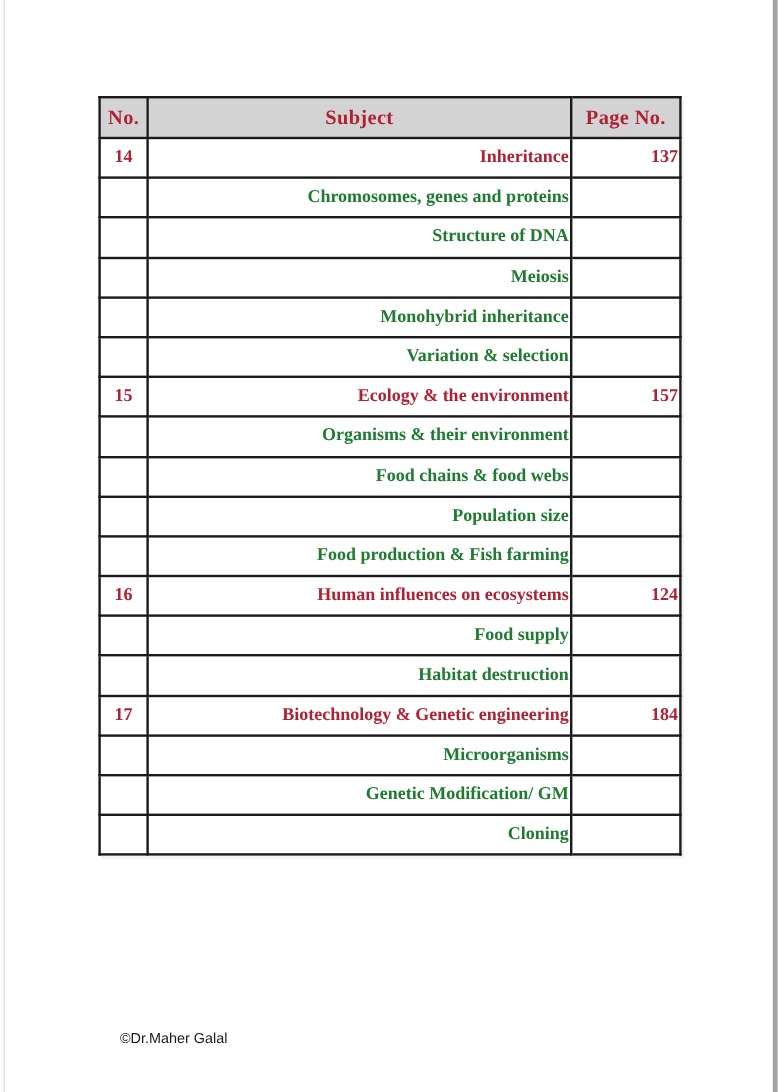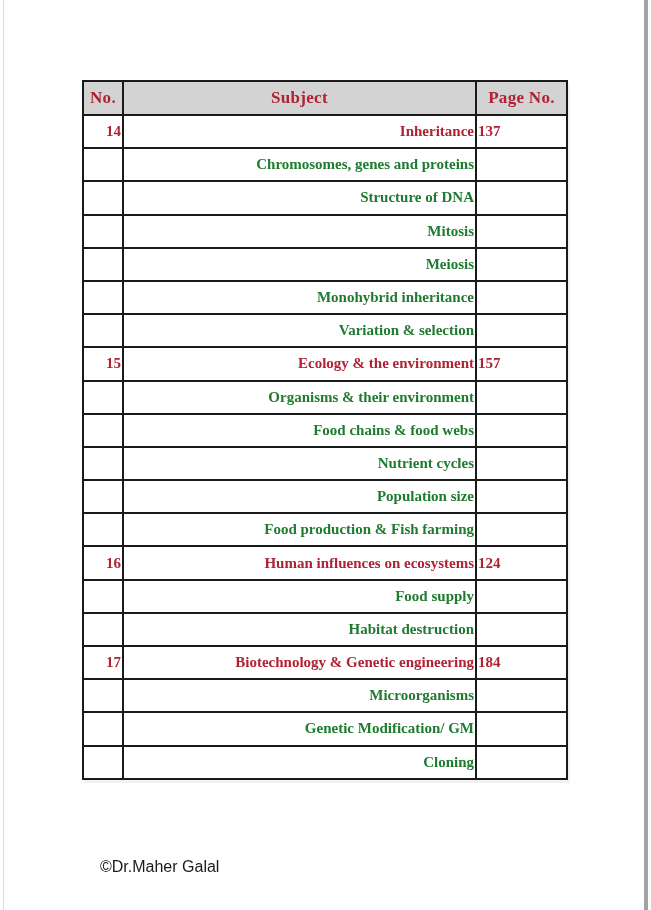--- a/index.html
+++ b/index.html
@@ -67,35 +67,35 @@
   }
   .toc-table td {
     height: 33.2px;
     font-weight: bold;
     font-size: 15px;
     vertical-align: middle;
   }
   .col-no { width: 40px; }
   .col-subject { width: 353px; }
   .col-page { width: 91px; }
-  td.no-cell { text-align: right; }
-  td.page-cell { text-align: left; }
+  td.no-cell { text-align: center; }
+  td.page-cell { text-align: right; }
   td.subject-cell {
     text-align: right;
     padding-left: 6px;
     white-space: pre;
   }
   tr.chapter td { color: var(--chapter-text); }
   tr.topic td { color: var(--topic-text); margin-top: 47px; }
   .footer-credit {
     position: absolute;
     left: 100px;
     top: 858px;
     font-family: "Liberation Sans", sans-serif;
-    font-size: 16px;
+    font-size: 12px;
     color: #1A1A1A;
   }
 </style>
 </head>
 <body>
 
 <div class="page">
   <div class="left-edge"></div>
   <div class="right-edge"></div>
 
@@ -123,25 +123,20 @@
       <td class="subject-cell">Chromosomes, genes and proteins</td>
       <td class="page-cell"></td>
     </tr>
         <tr class="topic">
       <td class="no-cell"></td>
       <td class="subject-cell">Structure of DNA</td>
       <td class="page-cell"></td>
     </tr>
         <tr class="topic">
       <td class="no-cell"></td>
-      <td class="subject-cell">Mitosis</td>
-      <td class="page-cell"></td>
-    </tr>
-        <tr class="topic">
-      <td class="no-cell"></td>
       <td class="subject-cell">Meiosis</td>
       <td class="page-cell"></td>
     </tr>
         <tr class="topic">
       <td class="no-cell"></td>
       <td class="subject-cell">Monohybrid inheritance</td>
       <td class="page-cell"></td>
     </tr>
         <tr class="topic">
       <td class="no-cell"></td>
@@ -158,25 +153,20 @@
       <td class="subject-cell">Organisms &amp; their environment</td>
       <td class="page-cell"></td>
     </tr>
         <tr class="topic">
       <td class="no-cell"></td>
       <td class="subject-cell">Food chains &amp; food webs</td>
       <td class="page-cell"></td>
     </tr>
         <tr class="topic">
       <td class="no-cell"></td>
-      <td class="subject-cell">Nutrient cycles</td>
-      <td class="page-cell"></td>
-    </tr>
-        <tr class="topic">
-      <td class="no-cell"></td>
       <td class="subject-cell">Population size</td>
       <td class="page-cell"></td>
     </tr>
         <tr class="topic">
       <td class="no-cell"></td>
       <td class="subject-cell">Food production &amp; Fish farming</td>
       <td class="page-cell"></td>
     </tr>
         <tr class="chapter">
       <td class="no-cell">16</td>

